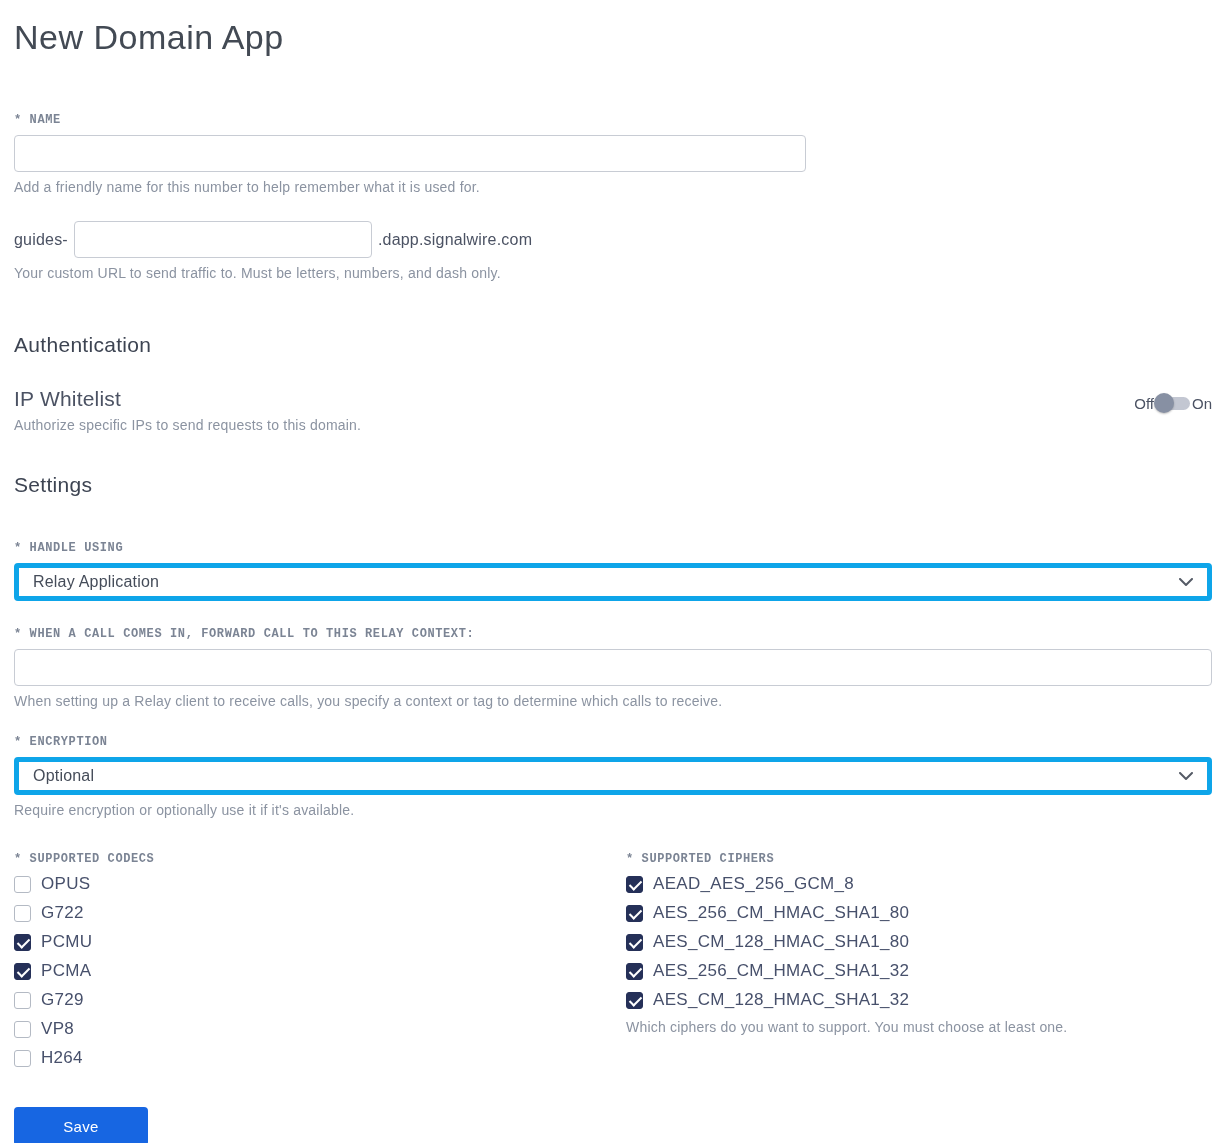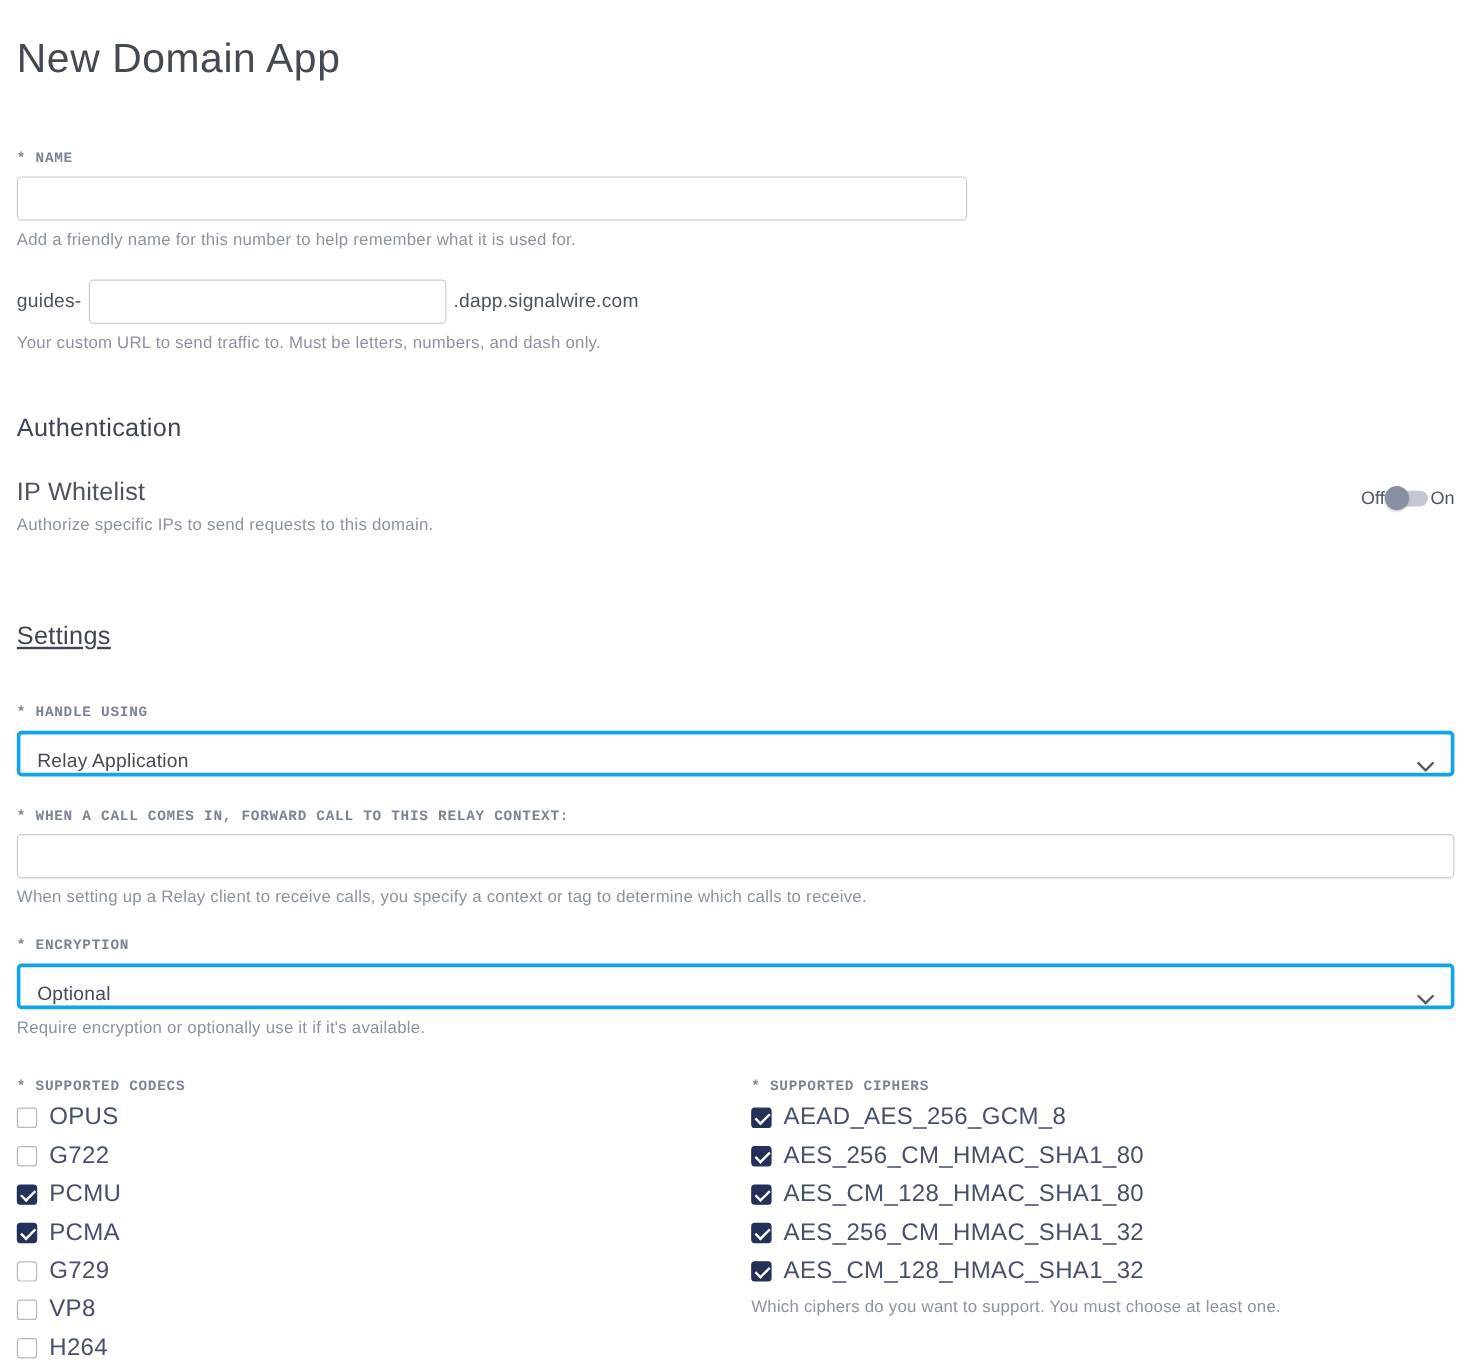--- a/index.html
+++ b/index.html
@@ -10,21 +10,21 @@
     width: 1230px;
   }
   .page { padding: 14px 18px 24px 14px; }
 
   
   .page-title {
     font-size: 34px;
     font-weight: 400;
     color: #434a54;
     letter-spacing: 0.5px;
-    margin-top: 16px;
+    margin-top: 4px;
     margin-bottom: 56px;
   }
 
   
   .field-label {
     display: block;
     font-size: 12px;
     font-weight: 700;
     color: #7b8494;
     letter-spacing: 0.6px;
@@ -67,21 +67,21 @@
   .url-input { width: 298px; }
 
   
   .section-heading {
     font-size: 21px;
     font-weight: 500;
     color: #3d4452;
     letter-spacing: 0.3px;
   }
   .auth-heading { margin-top: 52px; }
-  .settings-heading { margin-top: 74px; margin-bottom: 44px; text-decoration: underline; }
+  .settings-heading { margin-top: 40px; margin-bottom: 44px; }
 
   
   .whitelist-row {
     margin-top: 30px;
     display: flex;
     justify-content: space-between;
     align-items: flex-start;
     width: 1198px;
   }
   .whitelist-label {
@@ -120,24 +120,24 @@
     width: 20px; height: 20px;
     border-radius: 50%;
     background: #8790a3;
     box-shadow: 0 1px 2px rgba(0,0,0,0.25);
   }
 
   
   .select {
     width: 1198px;
     height: 38px;
-    border: 3px solid #0ea5e9;
+    border: 5px solid #0ea5e9;
     border-radius: 4px;
     display: flex;
-    align-items: flex-end;
+    align-items: center;
     justify-content: space-between;
     padding: 0 14px;
     cursor: pointer;
     background: #fff;
   }
   .select .select-value {
     font-size: 16px;
     color: #454c59;
     letter-spacing: 0.2px;
   }
@@ -179,21 +179,21 @@
     left: 5px;
     top: 1px;
     width: 5px;
     height: 10px;
     border: solid #ffffff;
     border-width: 0 2px 2px 0;
     transform: rotate(45deg);
   }
   .check-label {
     margin-left: 10px;
-    font-size: 20px;
+    font-size: 17px;
     color: #47506b;
     letter-spacing: 0.3px;
   }
   .list-help { margin-top: 5px; }
 
   
   .save-button {
     margin-top: 30px;
     background: #1766e2;
     color: #ffffff;

